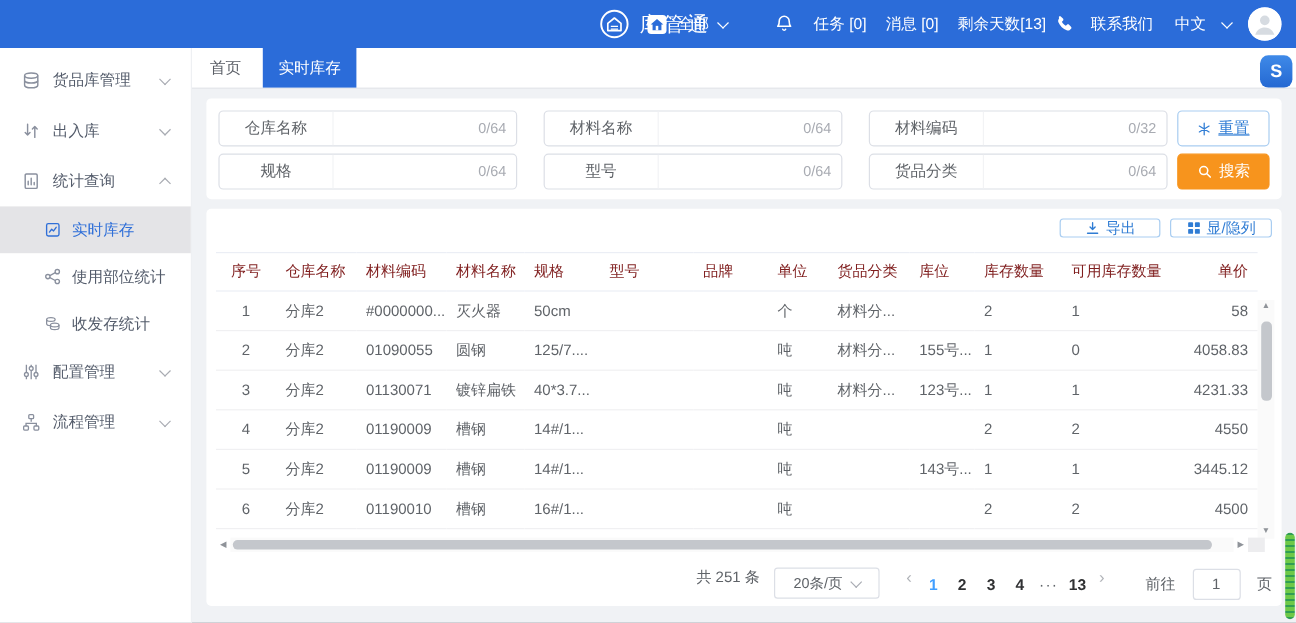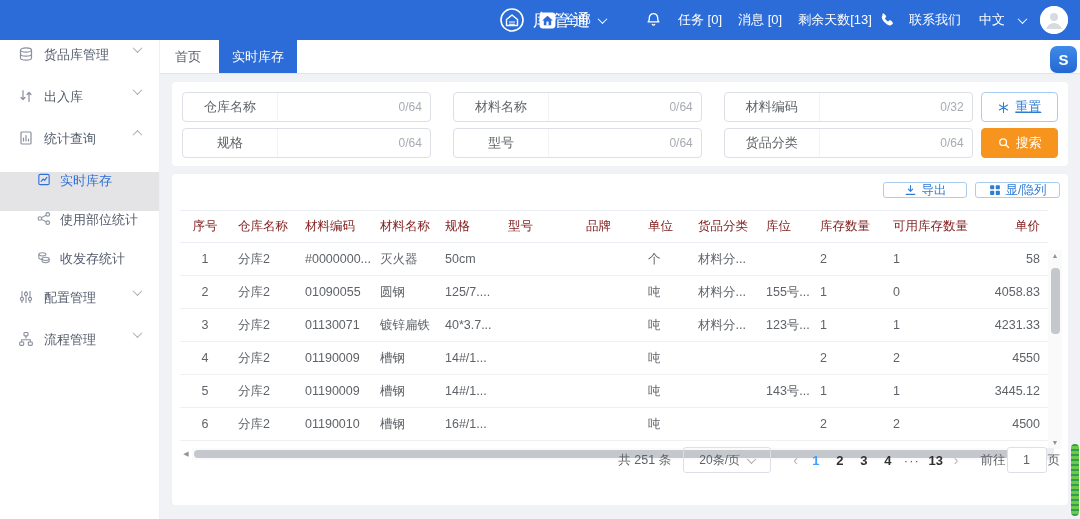--- a/index.html
+++ b/index.html
@@ -15,21 +15,21 @@
   .g-site{left:538px;gap:8px}
   .g-notif{left:645px;gap:16px}
   .g-right{right:12px;gap:14px}
   .chev{width:7px;height:7px;border-right:1.4px solid #fff;border-bottom:1.4px solid #fff;
     transform:rotate(45deg) translate(-1px,-1px);display:inline-block}
   .chev.gray{border-color:#a8abb2}
   .chev.up{transform:rotate(-135deg) translate(-1px,-1px)}
   .avatar{width:28px;height:28px;border-radius:50%;background:#fff;display:flex;align-items:center;justify-content:center;overflow:hidden}
   
   .sidebar{position:absolute;left:0;top:40px;width:160px;height:479px;background:#fff;padding-top:6px;border-right:1px solid #eef0f3}
-  .s-item{height:42px;display:flex;padding:0 18px;color:#545c6b;font-size:13px;cursor:pointer}
+  .s-item{height:42px;display:flex;align-items:center;padding:0 18px;color:#545c6b;font-size:13px;cursor:pointer}
   .s-item .lbl{flex:1;margin-left:10px}
   .s-sub{height:39px;padding-left:36px}
   .s-sub .lbl{margin-left:8px}
   .s-sub.active{background:#e4e4e7;color:#2f6fd8}
   .sicon{flex:0 0 16px}
   
   .content{position:absolute;left:160px;top:40px;right:0;bottom:0}
   .tabbar{height:34px;background:#fff;border-bottom:1px solid #e0e3e8;display:flex;align-items:stretch;font-size:13px}
   .tab{display:flex;align-items:center;padding:0 15px;color:#5a5e66;cursor:pointer}
   .tab.active{background:var(--blue,#2b6cd9);color:#fff;padding:0 13px;margin-left:3px}
@@ -62,29 +62,29 @@
   .vscroll{position:absolute;right:6px;top:76px;width:14px;height:199px;background:#fafafa;display:flex;flex-direction:column;align-items:center}
   .vscroll .arr{height:12px;font-size:7px;color:#8f9399;line-height:12px}
   .vscroll .vthumb{width:9px;height:66px;background:#c4c7cc;border-radius:4px;margin-top:6px}
   .vscroll .spacer{flex:1}
   .hscroll{position:absolute;left:8px;top:274px;width:874px;height:12px;display:flex;align-items:center}
   .hscroll .arr{width:12px;text-align:center;font-size:7px;color:#8f9399}
   .hscroll .track{position:relative;width:836px;height:12px;background:#fafafa}
   .hscroll .hthumb{position:absolute;left:2px;top:2px;width:816px;height:8px;background:#c4c7cc;border-radius:4px}
   .hscroll .corner{width:14px;height:12px;background:#ededef}
   
-  .pager{position:absolute;left:8px;right:8px;top:272px;height:28px;display:flex;align-items:center;justify-content:flex-end;font-size:12.5px;color:#5f6368}
+  .pager{position:absolute;left:8px;right:8px;top:299px;height:28px;display:flex;justify-content:flex-end;font-size:12.5px;color:#5f6368}
   .pg-total{margin-right:12px}
   .pg-size{width:88px;height:26px;border:1px solid #dcdfe6;border-radius:3px;display:flex;align-items:center;justify-content:center;gap:8px;color:#5f6368;font-size:12px;margin-right:16px;cursor:pointer}
   .pg-arrow{color:#b0b3b8;font-size:14px;padding:0 6px;cursor:pointer}
   .pages{display:flex;align-items:center}
   .page{min-width:24px;height:26px;display:flex;align-items:center;justify-content:center;font-size:13px;font-weight:bold;color:#303133;cursor:pointer}
   .page.active{color:var(--page-active,#409eff)}
   .page.dots{font-weight:normal;color:#5f6368;letter-spacing:1px}
-  .goto{display:flex;align-items:center;gap:1px;margin-left:16px}
+  .goto{display:flex;align-items:center;gap:14px;margin-left:28px}
   .goto input{width:40px;height:26px;border:1px solid #dcdfe6;border-radius:3px;text-align:center;font-size:12.5px;color:#5f6368;outline:none;font-family:inherit}
   
   .swidget{position:absolute;right:3px;top:46px;width:27px;height:27px;border-radius:7px;
     background:linear-gradient(180deg,#3f8ae8,#2468d2);color:#fff;font-weight:bold;font-size:15px;
     display:flex;align-items:center;justify-content:center;cursor:pointer}
   .greenbar{position:absolute;right:1px;top:444px;width:8px;height:72px;border-radius:4px;
     background:repeating-linear-gradient(180deg,#2f9e53 0 2px,#6ec948 2px 5px)}
 </style>
 </head>
 <body>

